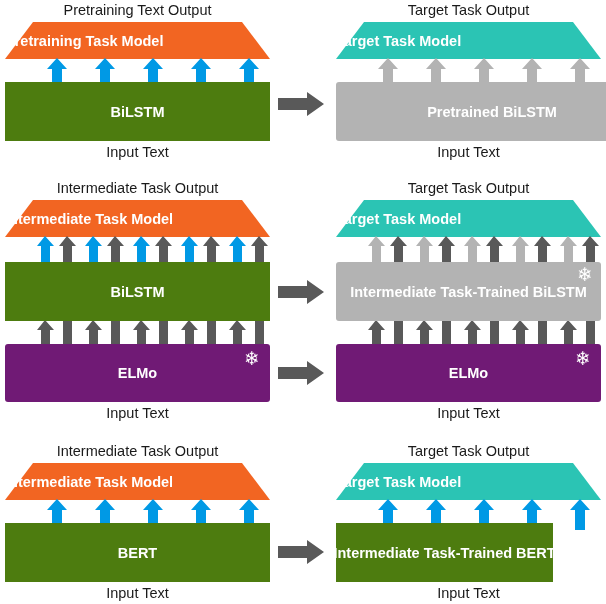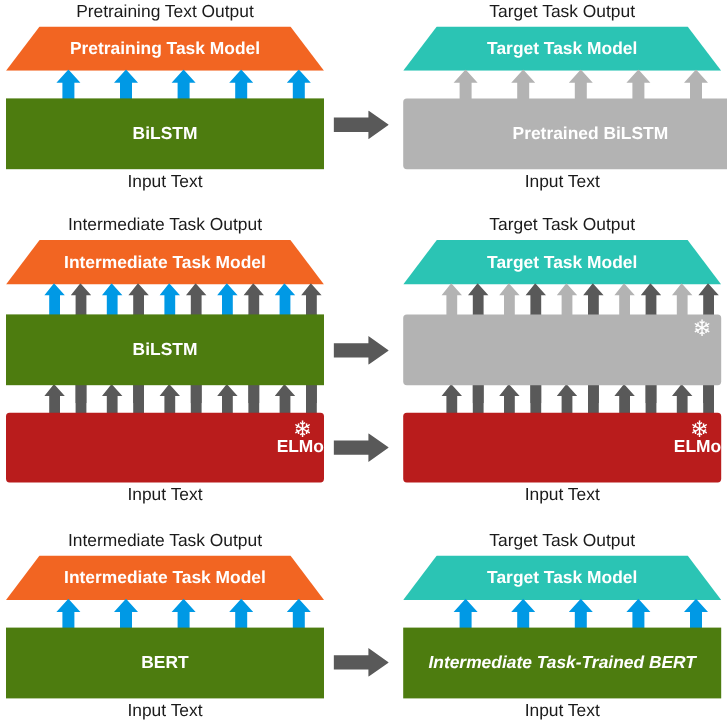--- a/index.html
+++ b/index.html
@@ -14,31 +14,31 @@
   .caption{
     position:absolute;text-align:center;color:#1a1a1a;
     font-size:14.5px;line-height:17px;white-space:nowrap;font-weight:400;
   }
 
   
   .trap{position:absolute;}
   .trap svg{display:block;position:absolute;left:0;top:0;}
   .trap .tlabel{
     position:absolute;left:0;right:0;top:50%;transform:translateY(-50%);
-    text-align:center;color:#ffffff;font-weight:bold;font-size:14.5px;
+    color:#ffffff;font-weight:bold;font-size:14.5px;
     white-space:nowrap;
   }
 
   
   .block{
     position:absolute;display:flex;align-items:center;justify-content:center;
     color:#ffffff;font-weight:bold;font-size:14.5px;white-space:nowrap;
   }
   .block.blue{background:#4d7c0f;}
-  .block.grey{background:#b91c1c;border-radius:3px;justify-content:flex-end;}
+  .block.grey{background:#701a75;border-radius:3px;}
   .block.lightgrey{background:#b3b3b3;border-radius:3px;}
   .block .btext{position:relative;z-index:3;}
 
   
   .snow{
     position:absolute;color:#ffffff;font-size:19px;line-height:19px;z-index:4;
     font-family:"DejaVu Sans",sans-serif;
   }
 
   
@@ -237,20 +237,21 @@
         <rect x="58" y="0" width="9" height="74"></rect>
         <rect x="106" y="0" width="9" height="74"></rect>
         <rect x="154" y="0" width="9" height="74"></rect>
         <rect x="202" y="0" width="9" height="74"></rect>
         <rect x="250" y="0" width="9" height="74"></rect>
       </g>
     </svg>
   </div>
 
   <div class="block lightgrey" style="left:336px;top:262px;width:265px;height:59px;z-index:2;">
+    <span class="btext">Intermediate Task-Trained BiLSTM</span>
     <span class="snow" style="right:8px;top:3px;">❄</span>
   </div>
 
   <div class="varrow" style="left:336px;top:320px;z-index:1;">
     <svg width="265" height="29" viewBox="0 0 265 29">
       <g fill="#595959">
         <polygon points="40,0 49,10 45,10 45,29 36,29 36,10 32,10"></polygon>
         <polygon points="88,0 97,10 93,10 93,29 84,29 84,10 80,10"></polygon>
         <polygon points="136,0 145,10 141,10 141,29 132,29 132,10 128,10"></polygon>
         <polygon points="184,0 193,10 189,10 189,29 180,29 180,10 176,10"></polygon>
@@ -324,18 +325,18 @@
       <g fill="#0099e5">
         <polygon points="52,0 62,11 57,11 57,31 47,31 47,11 42,11"></polygon>
         <polygon points="100,0 110,11 105,11 105,31 95,31 95,11 90,11"></polygon>
         <polygon points="148,0 158,11 153,11 153,31 143,31 143,11 138,11"></polygon>
         <polygon points="196,0 206,11 201,11 201,31 191,31 191,11 186,11"></polygon>
         <polygon points="244,0 254,11 249,11 249,31 239,31 239,11 234,11"></polygon>
       </g>
     </svg>
   </div>
 
-  <div class="block blue" style="left:336px;top:523px;width:265px;height:59px;font-style:italic;">
+  <div class="block blue" style="left:336px;top:523px;width:217px;height:59px;">
     <span class="btext">Intermediate Task-Trained BERT</span>
   </div>
 
   <div class="caption" style="left:336px;top:585px;width:265px;">Input Text</div>
 </div>
 
 </body></html>

